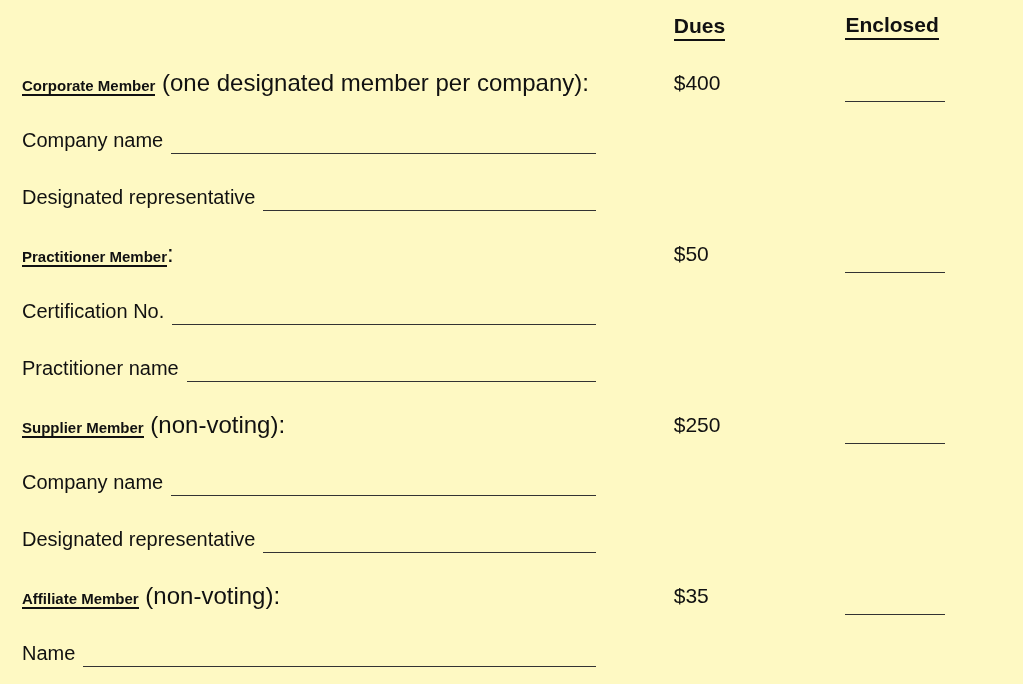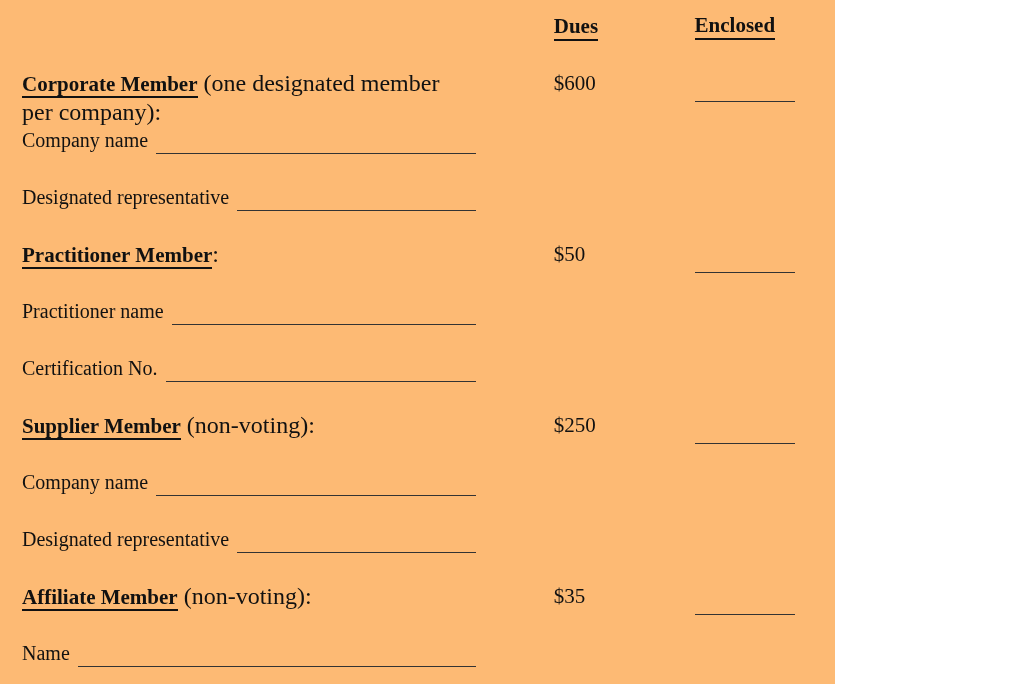--- a/index.html
+++ b/index.html
@@ -2,26 +2,26 @@
 <html><head>
 <meta charset="utf-8">
 <style>
   html, body {
     margin: 0;
     padding: 0;
     background: #ffffff;
   }
   #page {
     position: relative;
-    width: 835px;
+    width: 1023px;
     height: 684px;
     overflow: hidden;
-    background: #fdba74;
+    background: #fef9c3;
     color: #111111;
-    font-family: Liberation Serif, serif;
+    font-family: Liberation Sans, sans-serif;
     box-sizing: border-box;
     padding-top: 12px;
   }
   .row {
     display: flex;
     height: 57px;
     align-items: flex-start;
     line-height: 28px;
   }
   .cell-left {
@@ -43,21 +43,21 @@
     margin-left: 24px;
   }
   .col-header {
     font-size: 21px;
     font-weight: bold;
     border-bottom: 2px solid #111;
     display: inline-block;
     line-height: 26px;
   }
   .heading {
-    font-size: 21px;
+    font-size: 15px;
     font-weight: bold;
     border-bottom: 2px solid #111;
     line-height: 26px;
   }
   .qualifier {
     font-size: 24px;
     white-space: pre-wrap;
   }
   .flabel {
     white-space: nowrap;
@@ -88,21 +88,21 @@
     </div>
     <div class="cell-enclosed">
       <span class="col-header">Enclosed</span>
     </div>
   </div>
 
   <div class="row">
     <div class="cell-left">
       <span class="heading">Corporate Member</span><span class="qualifier"> (one designated member per company):</span>
     </div>
-    <div class="cell-dues">$600</div>
+    <div class="cell-dues">$400</div>
     <div class="cell-enclosed">
       <span class="enclosed-line"></span>
     </div>
   </div>
 
   <div class="row">
     <div class="cell-left field">
       <span class="flabel">Company name</span>
         <span class="fill-line"></span>
     </div>
@@ -124,30 +124,30 @@
       <span class="heading">Practitioner Member</span><span class="qualifier">:</span>
     </div>
     <div class="cell-dues">$50</div>
     <div class="cell-enclosed">
       <span class="enclosed-line"></span>
     </div>
   </div>
 
   <div class="row">
     <div class="cell-left field">
-      <span class="flabel">Practitioner name</span>
+      <span class="flabel">Certification No.</span>
         <span class="fill-line"></span>
     </div>
     <div class="cell-dues"></div>
     <div class="cell-enclosed"></div>
   </div>
 
   <div class="row">
     <div class="cell-left field">
-      <span class="flabel">Certification No.</span>
+      <span class="flabel">Practitioner name</span>
         <span class="fill-line"></span>
     </div>
     <div class="cell-dues"></div>
     <div class="cell-enclosed"></div>
   </div>
 
   <div class="row">
     <div class="cell-left">
       <span class="heading">Supplier Member</span><span class="qualifier"> (non-voting):</span>
     </div>

